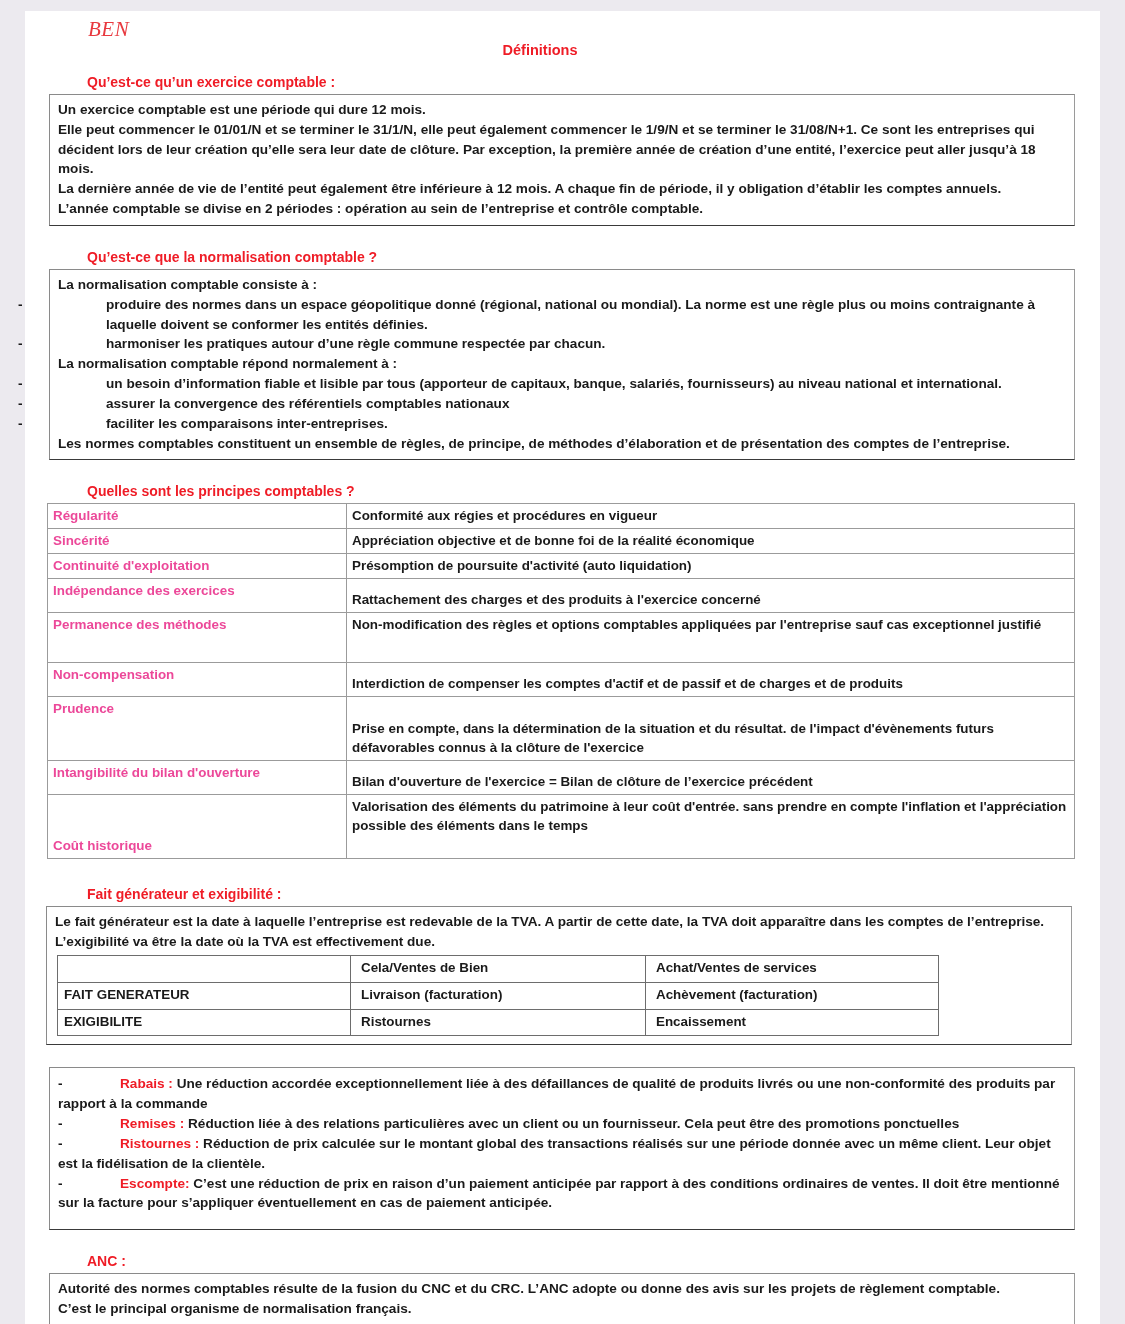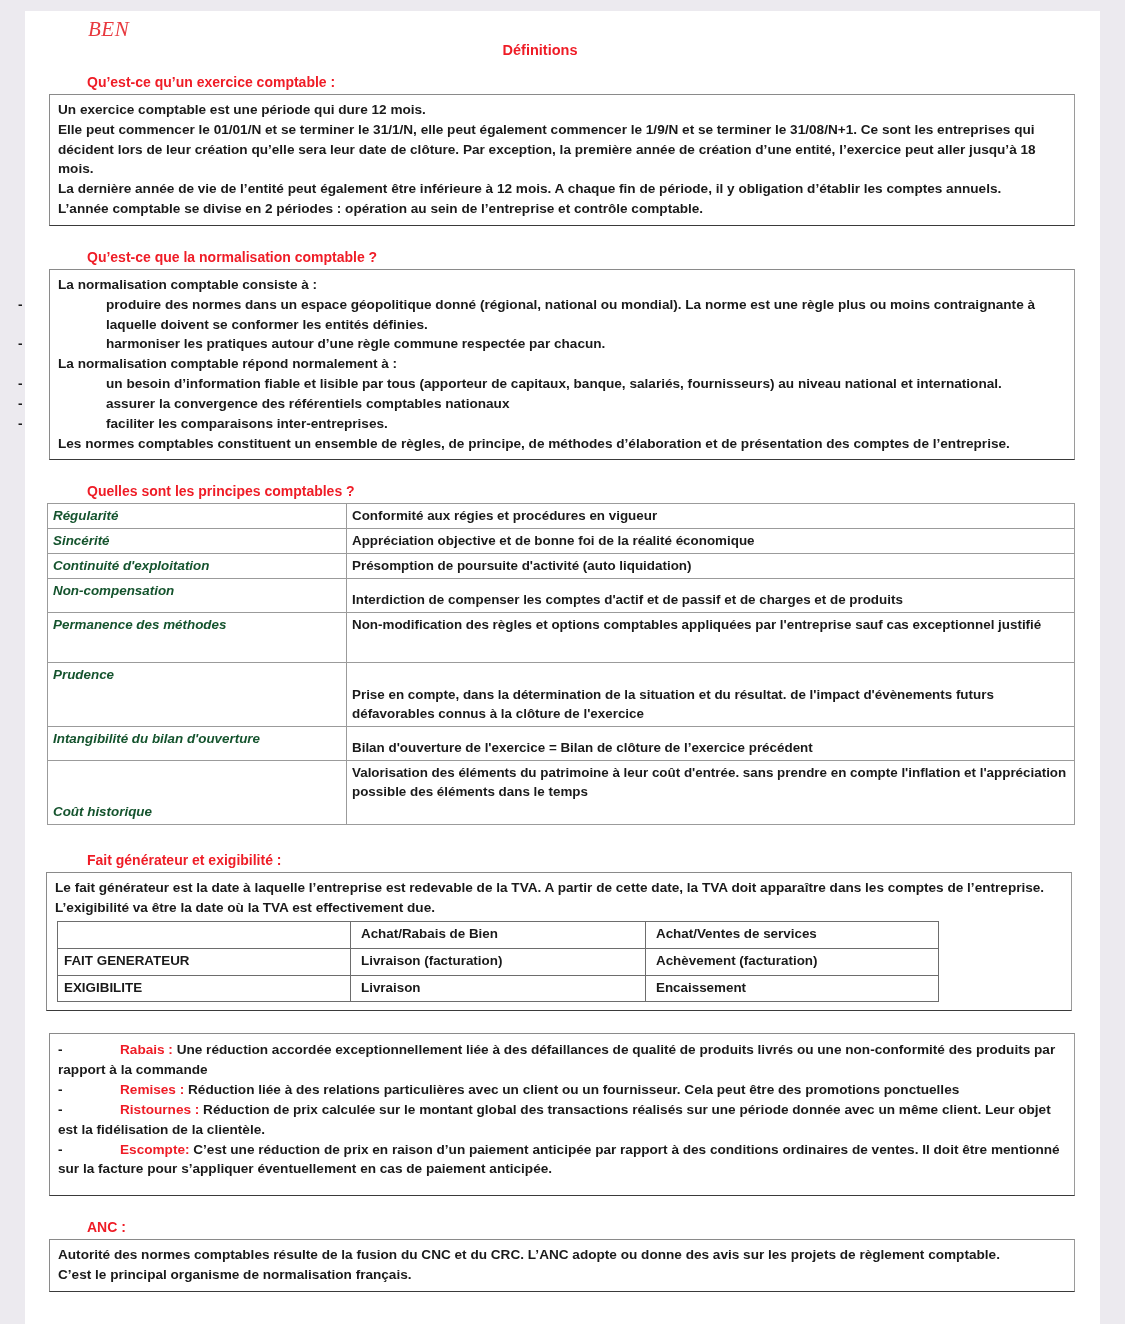--- a/index.html
+++ b/index.html
@@ -112,22 +112,21 @@
   table.principles td {
     border: 1px solid #9b9b9b;
     padding: 2px 5px 3px 5px;
     font-size: 13.4px;
     font-weight: bold;
     vertical-align: top;
     line-height: 1.42;
   }
   table.principles td.name {
     width: 288px;
-    color: #14532d;
-    font-style: italic;
+    color: #ec4899;
   }
   table.principles td.desc {
     color: #1a1a1a;
   }
   td.name.vb { vertical-align: bottom; }
   td.desc.vb { vertical-align: bottom; }
   td.tall-1 { height: 28px; }
   td.tall-2 { height: 44px; }
   td.tall-3 { height: 58px; }
 
@@ -201,26 +200,30 @@
         </tr>
         <tr>
           <td class="name">Sincérité</td>
           <td class="desc">Appréciation objective et de bonne foi de la réalité économique</td>
         </tr>
         <tr>
           <td class="name">Continuité d'exploitation</td>
           <td class="desc">Présomption de poursuite d'activité (auto liquidation)</td>
         </tr>
         <tr>
+          <td class="name tall-1">Indépendance des exercices</td>
+          <td class="desc tall-1 vb">Rattachement des charges et des produits à l'exercice concerné</td>
+        </tr>
+        <tr>
+          <td class="name tall-2">Permanence des méthodes</td>
+          <td class="desc tall-2">Non-modification des règles et options comptables appliquées par l'entreprise sauf cas exceptionnel justifié</td>
+        </tr>
+        <tr>
           <td class="name tall-1">Non-compensation</td>
           <td class="desc tall-1 vb">Interdiction de compenser les comptes d'actif et de passif et de charges et de produits</td>
-        </tr>
-        <tr>
-          <td class="name tall-2">Permanence des méthodes</td>
-          <td class="desc tall-2">Non-modification des règles et options comptables appliquées par l'entreprise sauf cas exceptionnel justifié</td>
         </tr>
         <tr>
           <td class="name tall-3">Prudence</td>
           <td class="desc tall-3 vb">Prise en compte, dans la détermination de la situation et du résultat. de l'impact  d'évènements futurs défavorables connus  à la clôture de l'exercice</td>
         </tr>
         <tr>
           <td class="name tall-1">Intangibilité du bilan d'ouverture</td>
           <td class="desc tall-1 vb">Bilan d'ouverture de l'exercice = Bilan de  clôture de l’exercice  précédent</td>
         </tr>
         <tr>
@@ -232,31 +235,31 @@
 
     <div class="gap-lg"></div>
 
     <div class="sec-head">Fait générateur et exigibilité :</div>
     <div class="box box-fg">
       <p>Le fait générateur est la date à laquelle l’entreprise est redevable de la TVA. A partir de cette date, la TVA doit apparaître dans les comptes de l’entreprise.  L’exigibilité va être la date où la TVA est effectivement due.</p>
       <table class="tva">
         <tbody>
           <tr>
             <td class="c0 empty"></td>
-            <td class="c1">Achat/Rabais de Bien</td>
+            <td class="c1">Cela/Ventes de Bien</td>
             <td class="c2">Achat/Ventes de services</td>
           </tr>
           <tr>
             <td class="c0">FAIT GENERATEUR</td>
             <td class="c1">Livraison (facturation)</td>
             <td class="c2">Achèvement (facturation)</td>
           </tr>
           <tr>
             <td class="c0">EXIGIBILITE</td>
-            <td class="c1">Livraison</td>
+            <td class="c1">Ristournes</td>
             <td class="c2">Encaissement</td>
           </tr>
         </tbody>
       </table>
     </div>
 
     <div class="gap-md"></div>
 
     <div class="box box-rrr">
       <p class="rrr-li"><span class="dash">-</span><span class="kw">Rabais :</span><span> Une réduction accordée exceptionnellement liée à des défaillances de qualité de produits livrés ou une non-conformité des produits par rapport à la commande</span></p>

